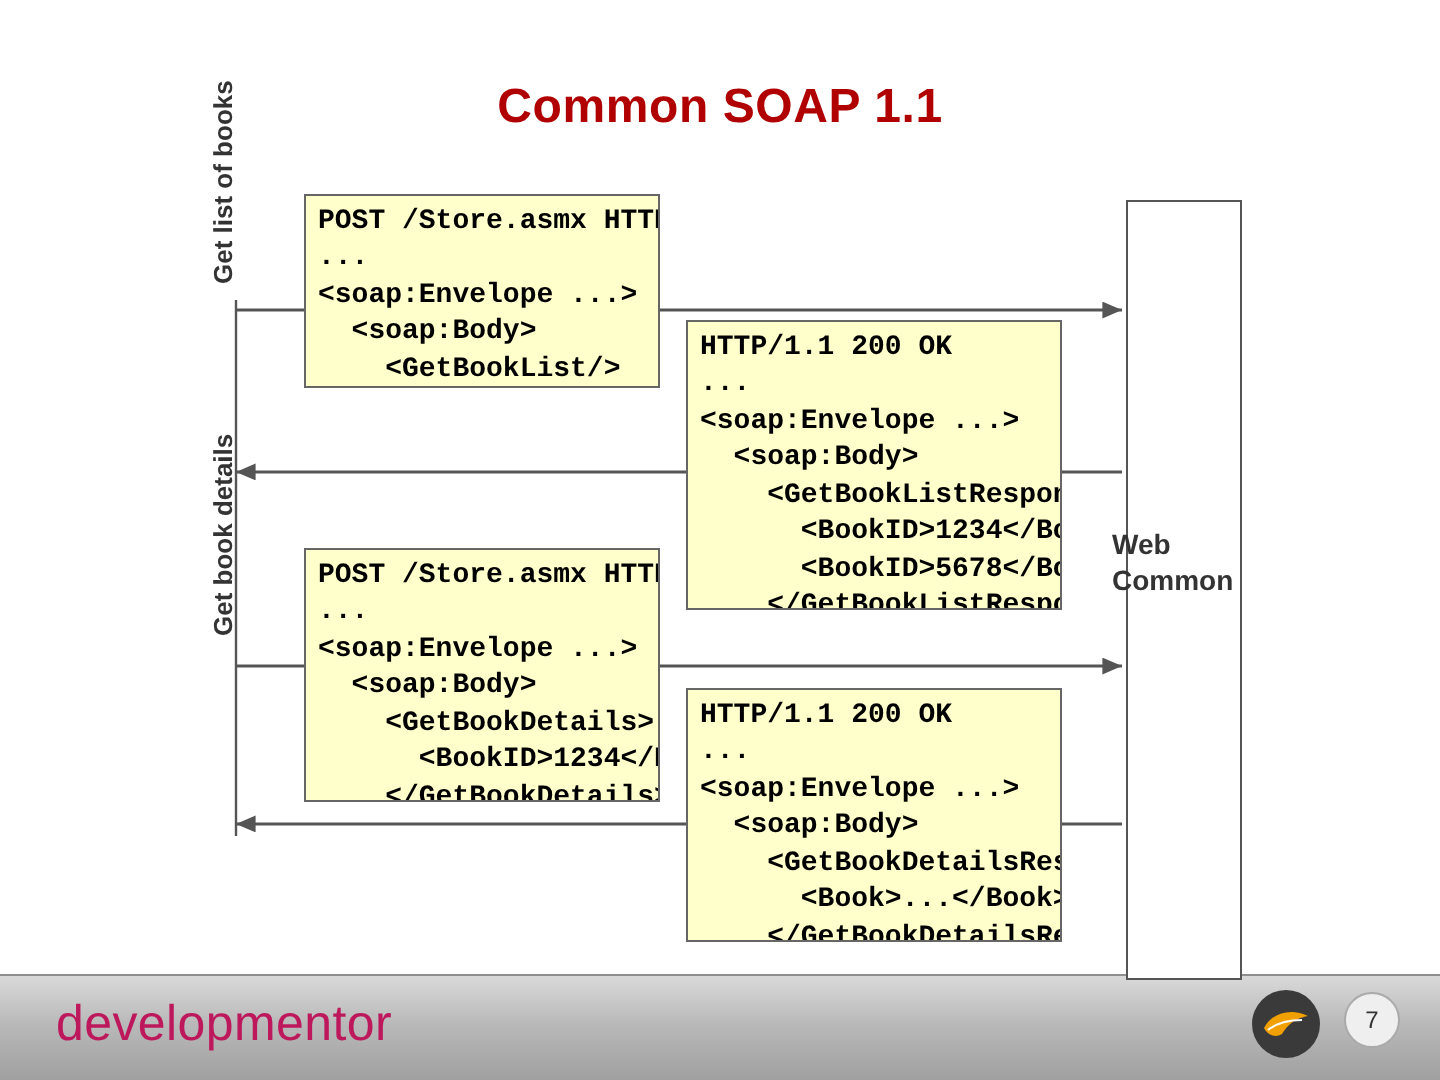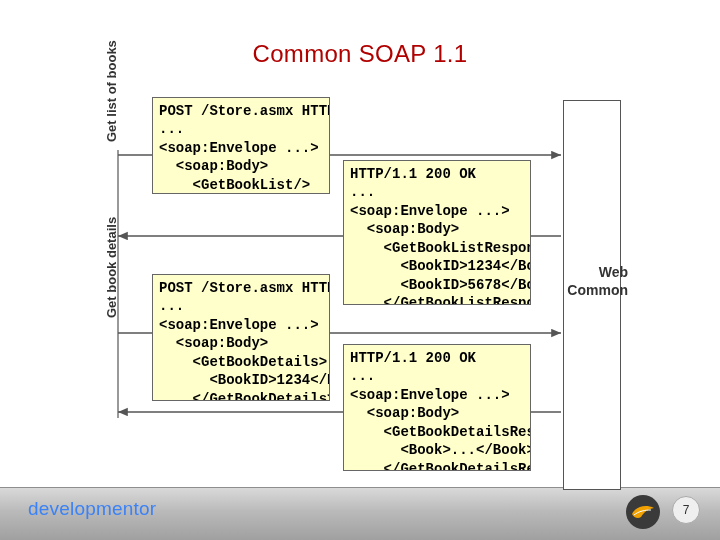--- a/index.html
+++ b/index.html
@@ -21,21 +21,21 @@
   }
 
   
   .slide-title {
     position: absolute;
     top: 40px;
     left: 0;
     width: 720px;
     text-align: center;
     font-size: 24px;
-    font-weight: normal;
+    font-weight: bold;
     color: #b00000;
     letter-spacing: 0.3px;
   }
 
   
   .vlabel {
     position: absolute;
     font-size: 13px;
     font-weight: bold;
     color: #333333;
@@ -75,21 +75,21 @@
     background: #ffffff;
     border: 1px solid #555555;
     box-sizing: border-box;
     z-index: 4;
   }
   .service-label {
     position: absolute;
     left: 556px;
     top: 264px;
     width: 72px;
-    text-align: right;
+    text-align: left;
     font-size: 14px;
     font-weight: bold;
     color: #333333;
     line-height: 1.25;
     z-index: 6;
   }
 
   
   #arrow-layer {
     position: absolute;
@@ -107,22 +107,22 @@
     top: 487px;
     width: 720px;
     height: 53px;
     background: linear-gradient(to bottom, #d9d9d9 0%, #b9b9b9 45%, #9f9f9f 100%);
     border-top: 1px solid #8e8e8e;
   }
   .footer-logo {
     position: absolute;
     left: 28px;
     top: 498px;
-    font-size: 19px;
-    color: #3b82f6;
+    font-size: 25px;
+    color: #be185d;
     letter-spacing: 0.2px;
   }
   .footer-mark {
     position: absolute;
     left: 626px;
     top: 495px;
     width: 34px;
     height: 34px;
     border-radius: 50%;
     background: #3a3a3a;

